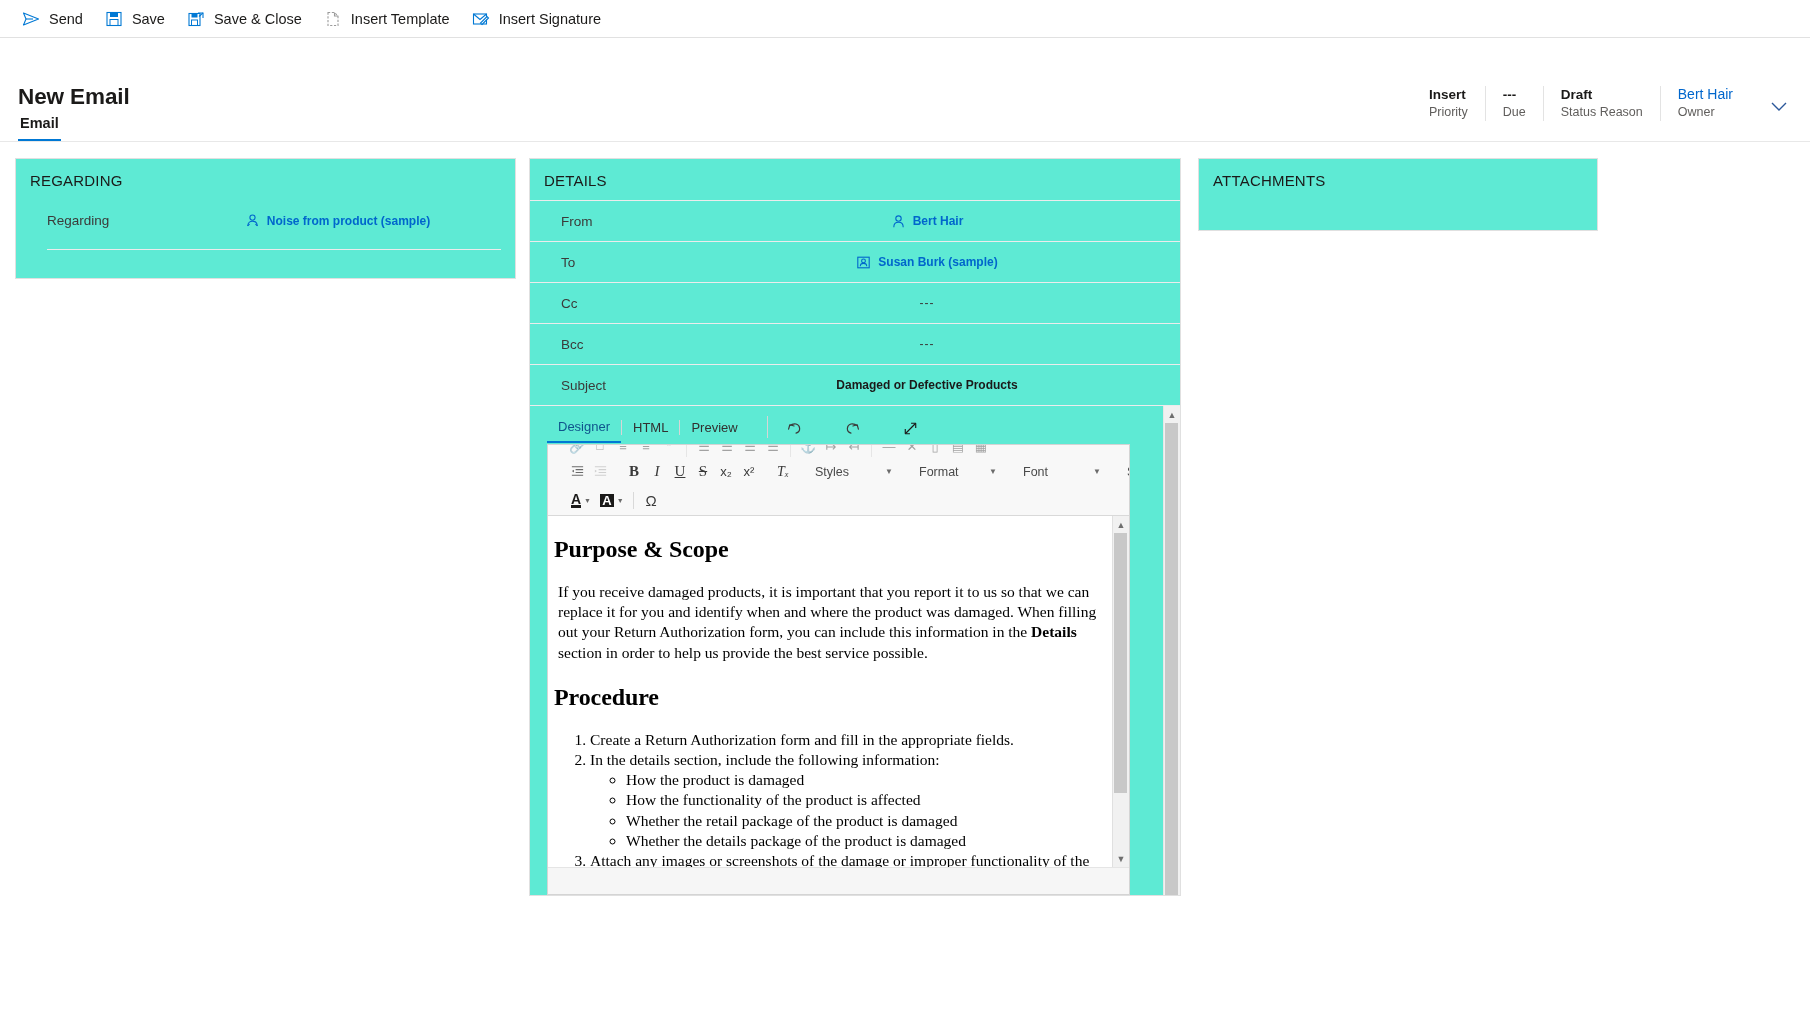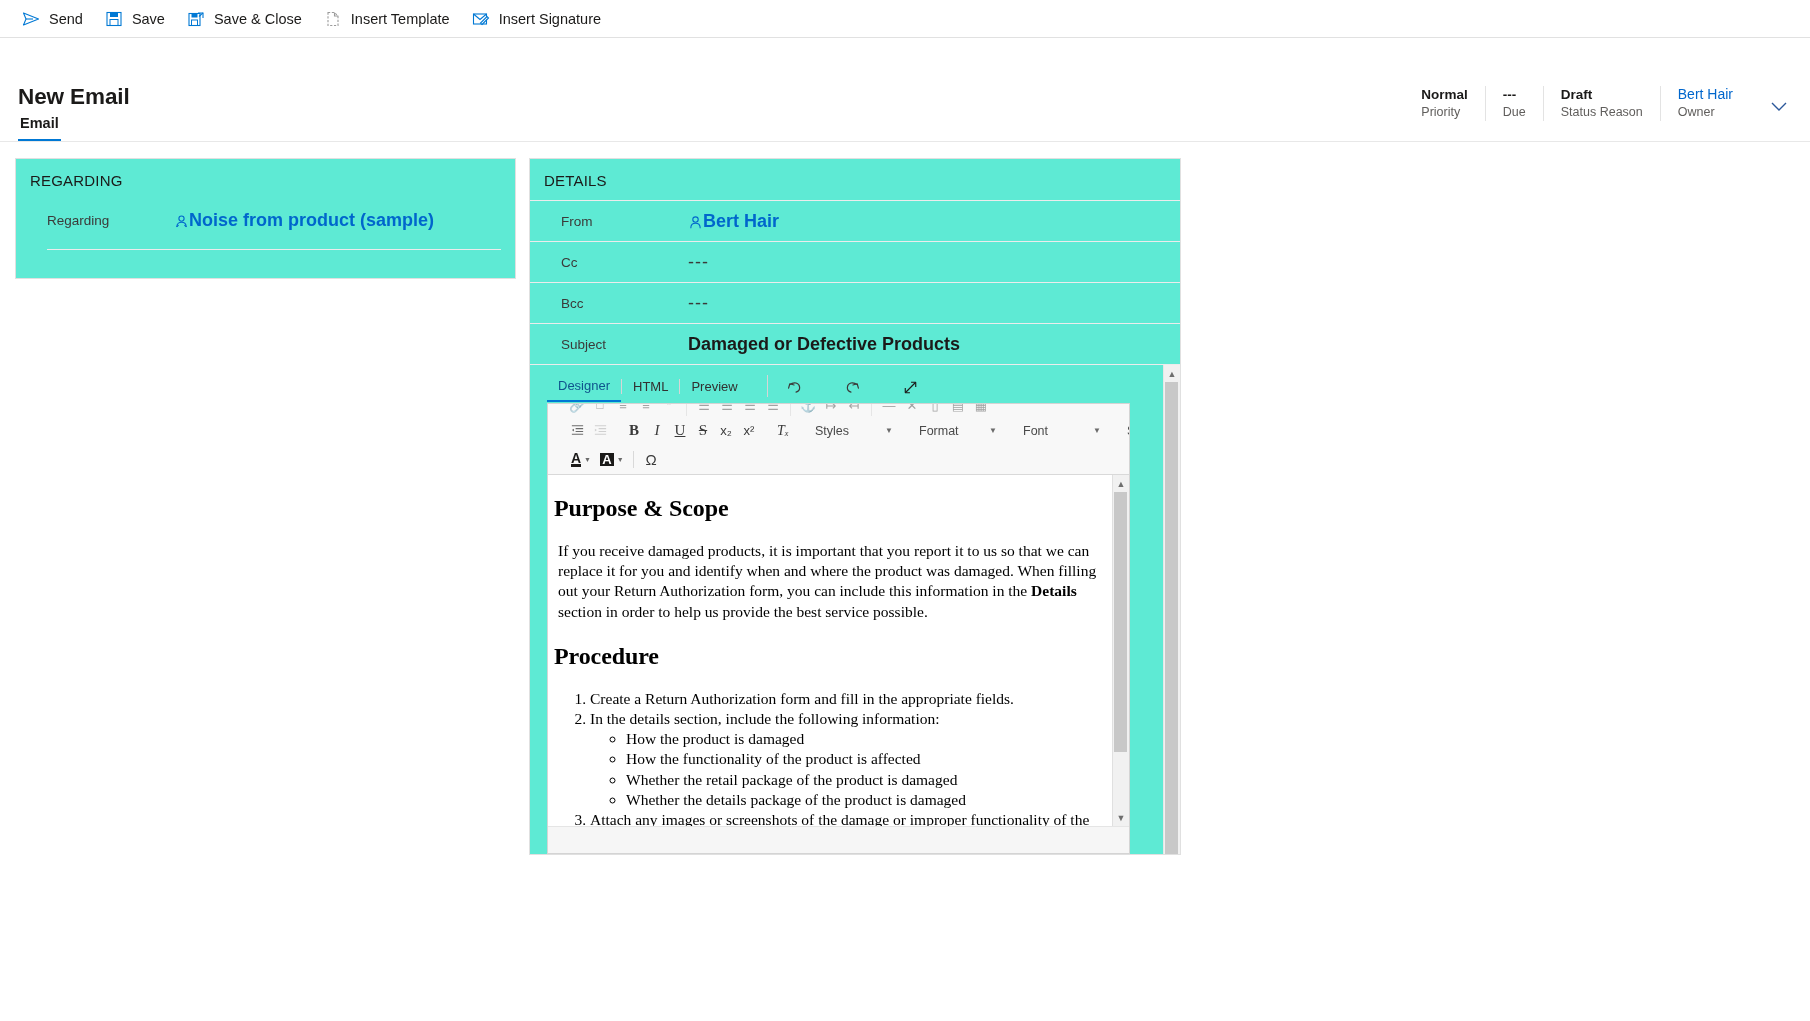--- a/index.html
+++ b/index.html
@@ -138,24 +138,26 @@
   }
   .field-label {
     width: 144px;
     flex: 0 0 144px;
     font-size: 13.5px;
     color: #3b3a39;
     padding-left: 17px;
   }
   .field-value {
     flex: 1;
-    font-size: 18px;
+    font-size: 12px;
     color: #1b1a19;
     display: flex;
     align-items: center;
+    gap: 7px;
+    justify-content: center;
   }
   .field-value .link {
     color: #0066cc;
     font-weight: 600;
     cursor: pointer;
   }
   .field-value .dim { color: #3b3a39; letter-spacing: 1px; }
   .field-value .bold { font-weight: 700; }
   .rec-ico { width: 15px; height: 15px; flex: 0 0 15px; display:block; }
 
@@ -395,21 +397,21 @@
     </span>
     <span class="lbl">Insert Signature</span>
   </div>
 </div>
 
 <div class="form-header">
   <div class="form-title">New Email</div>
 
   <div class="header-meta">
     <div class="meta-cell">
-      <div class="meta-val">Normal</div>
+      <div class="meta-val">Insert</div>
       <div class="meta-lbl">Priority</div>
     </div>
     <div class="meta-cell">
       <div class="meta-val">---</div>
       <div class="meta-lbl">Due</div>
     </div>
     <div class="meta-cell">
       <div class="meta-val">Draft</div>
       <div class="meta-lbl">Status Reason</div>
     </div>
@@ -464,20 +466,33 @@
           <span class="rec-ico">
             <svg viewBox="0 0 15 15" width="15" height="15">
                 <circle cx="7.5" cy="4.6" r="2.7" fill="none" stroke="#0066cc" stroke-width="1.1"></circle>
                 <path d="M2.8 13.2 C2.8 9.8 5 8.3 7.5 8.3 C10 8.3 12.2 9.8 12.2 13.2" fill="none" stroke="#0066cc" stroke-width="1.1"></path>
               </svg>
           </span>
           <span class="link">Bert Hair</span>
         </div>
       </div>
 
+      <div class="field-row details-row">
+        <div class="field-label">To</div>
+        <div class="field-value">
+          <span class="rec-ico">
+            <svg viewBox="0 0 15 15" width="15" height="15">
+                <rect x="1.8" y="2.2" width="11.4" height="10.6" fill="none" stroke="#0066cc" stroke-width="1.1"></rect>
+                <circle cx="7.5" cy="5.9" r="1.9" fill="none" stroke="#0066cc" stroke-width="1.1"></circle>
+                <path d="M4.3 11.2 C4.3 9.2 5.8 8.4 7.5 8.4 C9.2 8.4 10.7 9.2 10.7 11.2" fill="none" stroke="#0066cc" stroke-width="1.1"></path>
+              </svg>
+          </span>
+          <span class="link">Susan Burk (sample)</span>
+        </div>
+      </div>
 
       <div class="field-row details-row">
         <div class="field-label">Cc</div>
         <div class="field-value">
           <span class="dim">---</span>
         </div>
       </div>
 
       <div class="field-row details-row">
         <div class="field-label">Bcc</div>
@@ -643,13 +658,19 @@
         </div>
 
         <div class="outer-sb">
           <div class="sb-arrow">▲</div>
           <div class="thumb"></div>
         </div>
       </div>
     </div>
   </div>
 
+  <div class="col-right">
+    <div class="card attach-card">
+      <div class="card-title">ATTACHMENTS</div>
+      <div class="attach-body"></div>
+    </div>
+  </div>
 </div>
 
 </body></html>

